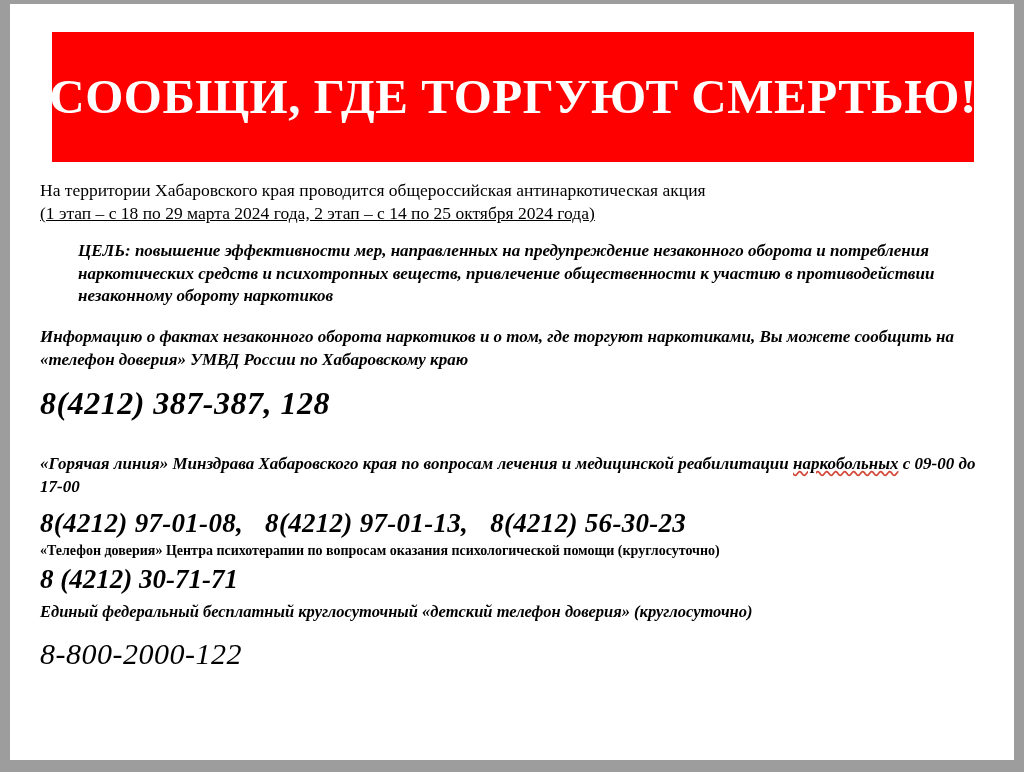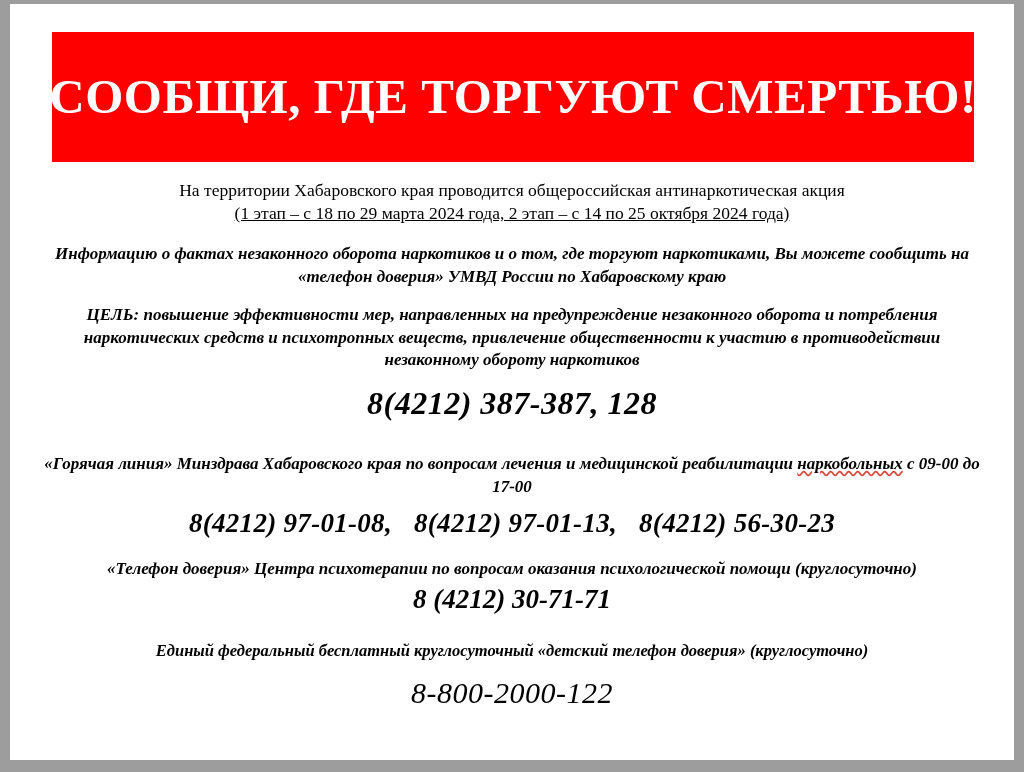--- a/index.html
+++ b/index.html
@@ -41,21 +41,21 @@
     letter-spacing: 0.5px;
     line-height: 1.05;
     text-align: center;
     white-space: nowrap;
   }
   .content {
     position: absolute;
     left: 30px;
     top: 175px;
     width: 944px;
-    text-align: center;
+    text-align: left;
   }
   .para {
     margin: 0;
     line-height: 1.32;
   }
   .intro {
     font-size: 17.5px;
     color: #000;
     margin-bottom: 0;
   }
@@ -104,36 +104,35 @@
     font-weight: bold;
     font-style: italic;
     margin-top: 7px;
     letter-spacing: 0.3px;
   }
   .phones-row .gap {
     display: inline-block;
     width: 22px;
   }
   .psy {
-    font-size: 17px;
+    font-size: 14px;
     font-weight: bold;
-    font-style: italic;
-    margin-top: 16px;
+    margin-top: 0;
   }
   .phone-mid {
     font-size: 27px;
     font-weight: bold;
     font-style: italic;
     margin-top: 2px;
   }
   .child {
     font-size: 16.5px;
     font-weight: bold;
     font-style: italic;
-    margin-top: 22px;
+    margin-top: 3px;
   }
   .phone-child {
     font-size: 30px;
     font-weight: normal;
     font-style: italic;
     margin-top: 12px;
     letter-spacing: 0.5px;
   }
 </style>
 </head>
@@ -145,26 +144,26 @@
     <div class="banner-title">СООБЩИ, ГДЕ ТОРГУЮТ СМЕРТЬЮ!</div>
   </div>
 
   <div class="content">
 
     <p class="para intro">
       <span class="line">На территории Хабаровского края проводится общероссийская антинаркотическая акция</span>
       <span class="line underline">(1 этап – с 18 по 29 марта 2024 года, 2 этап – с 14 по 25 октября 2024 года)</span>
     </p>
 
+    <p class="para goal">ЦЕЛЬ: повышение эффективности мер, направленных на предупреждение незаконного оборота и потребления наркотических средств и психотропных веществ, привлечение общественности к участию в противодействии незаконному обороту наркотиков</p>
+
     <p class="para info">
       <span class="line">Информацию о фактах незаконного оборота наркотиков и о том, где торгуют наркотиками,</span>
       <span class="line">Вы можете сообщить на «телефон доверия» УМВД России по Хабаровскому краю</span>
     </p>
-
-    <p class="para goal">ЦЕЛЬ: повышение эффективности мер, направленных на предупреждение незаконного оборота и потребления наркотических средств и психотропных веществ, привлечение общественности к участию в противодействии незаконному обороту наркотиков</p>
 
     <p class="para phone-big">8(4212) 387-387, 128</p>
 
     <p class="para hotline">
       <span class="line">«Горячая линия» Минздрава Хабаровского края по вопросам лечения</span>
       <span class="line"><span>и медицинской реабилитации </span><span class="wavy">наркобольных</span><span> с 09-00 до 17-00</span></span>
     </p>
 
     <p class="para phones-row">
       <span>8(4212) 97-01-08,</span><span class="gap"></span><span>8(4212) 97-01-13,</span><span class="gap"></span><span>8(4212) 56-30-23</span>

